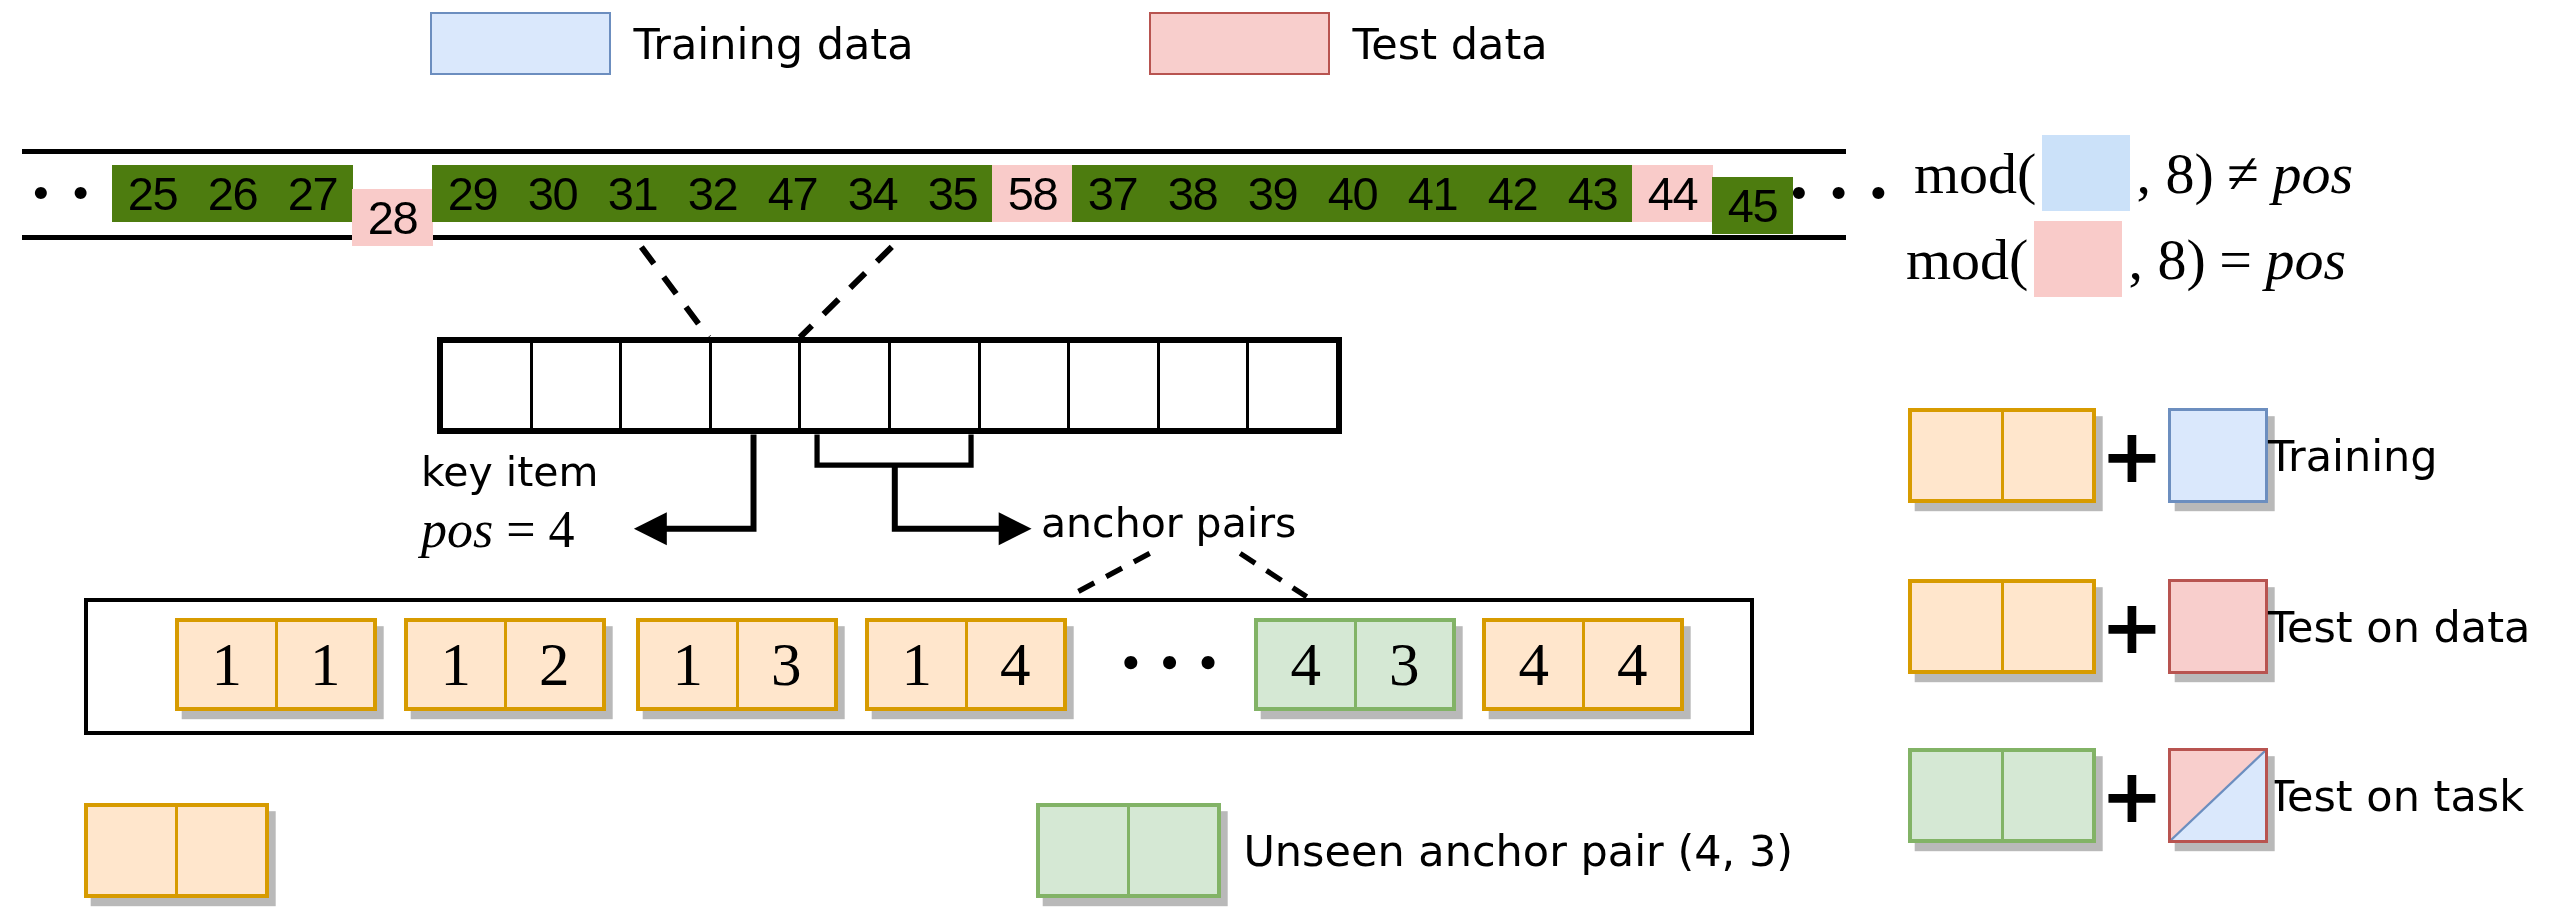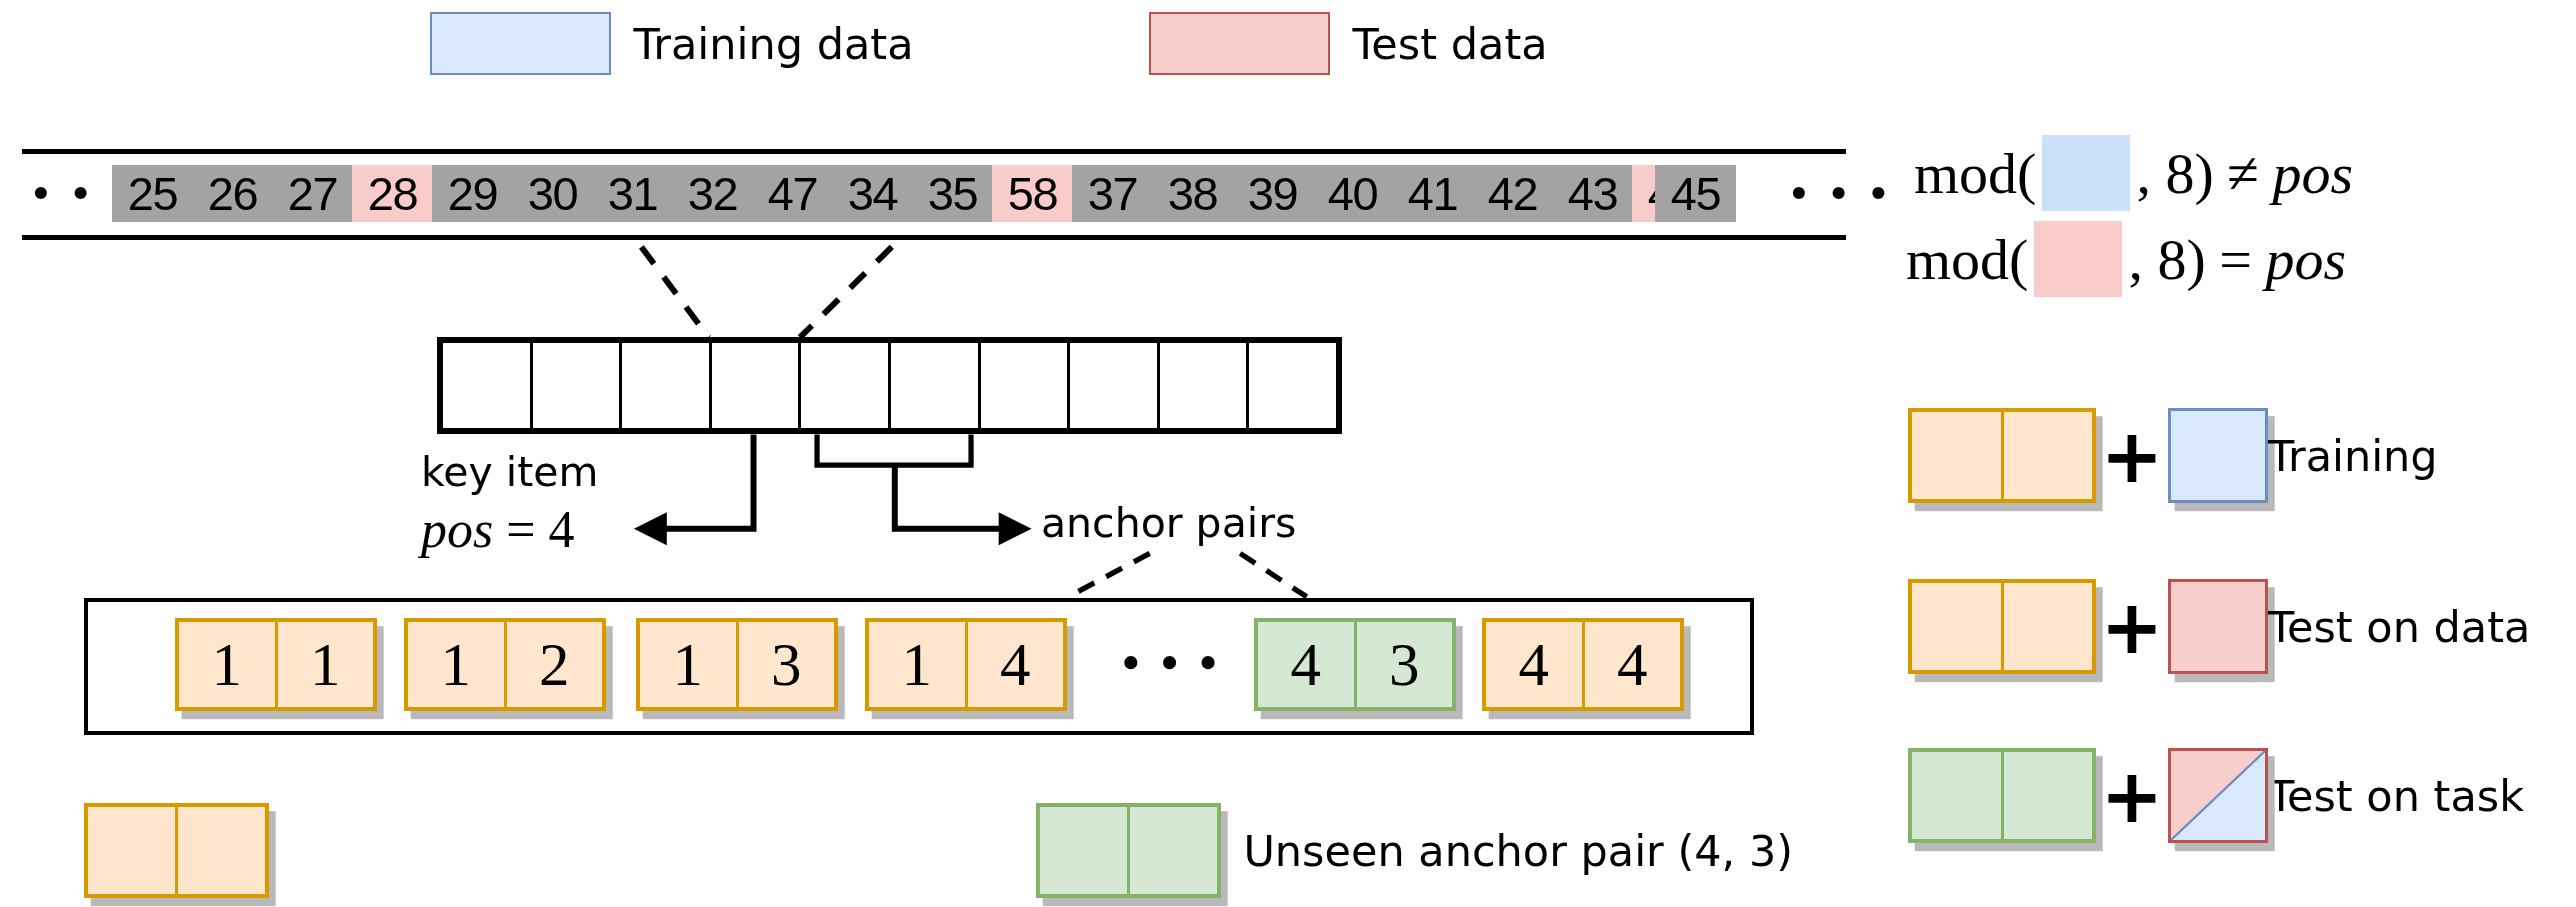--- a/index.html
+++ b/index.html
@@ -10,21 +10,21 @@
   .legend-row{position:absolute;display:flex;align-items:center;height:63px;}
   .legend-swatch{width:181px;height:63px;box-sizing:border-box;}
   .legend-swatch.train{background:#DAE8FC;border:2.2px solid #6C8EBF;}
   .legend-swatch.test{background:#F8CECC;border:2.2px solid #B85450;}
   .legend-label{margin-left:22.4px;font-size:43px;white-space:nowrap;}
 
   
   .hline{position:absolute;left:22.4px;width:1824px;height:5.2px;background:#000;}
   .num-band{position:absolute;left:0;top:165px;height:57px;width:2576px;}
   .numcell{position:absolute;top:0;width:81px;height:57px;display:flex;align-items:center;
-           justify-content:center;background:#a3a3a3;font-family:"Liberation Sans",sans-serif;
+           justify-content:center;background:#4d7c0f;font-family:"Liberation Sans",sans-serif;
            font-size:47px;letter-spacing:-1.5px;}
   .numcell.test{background:#F9CBC9;}
   .band-dots{position:absolute;top:0;height:57px;display:flex;align-items:center;
              font-size:34px;letter-spacing:18px;font-weight:bold;}
 
   
   .grid{position:absolute;left:437px;top:337px;width:905px;height:97px;box-sizing:border-box;
         border:6px solid #000;display:flex;background:#fff;}
   .gridcell{flex:1;border-right:3.7px solid #000;}
   .gridcell:last-child{border-right:none;}
@@ -104,38 +104,38 @@
 
   <div class="hline" style="top:149px;"></div>
   <div class="hline" style="top:235px;"></div>
 
   <div class="num-band">
     <div class="band-dots" style="left:30px;">•••</div>
     <div class="band-dots" style="left:1788px;">•••</div>
   <div class="numcell" style="left: 112px;">25</div>
       <div class="numcell" style="left: 192px;">26</div>
       <div class="numcell" style="left: 272px;">27</div>
-      <div class="numcell test" style="left: 352px;">28</div>
+      <div class="numcell test" style="left: 352px; margin-top: 24px;">28</div>
       <div class="numcell" style="left: 432px;">29</div>
       <div class="numcell" style="left: 512px;">30</div>
       <div class="numcell" style="left: 592px;">31</div>
       <div class="numcell" style="left: 672px;">32</div>
       <div class="numcell" style="left: 752px;">47</div>
       <div class="numcell" style="left: 832px;">34</div>
       <div class="numcell" style="left: 912px;">35</div>
       <div class="numcell test" style="left: 992px;">58</div>
       <div class="numcell" style="left: 1072px;">37</div>
       <div class="numcell" style="left: 1152px;">38</div>
       <div class="numcell" style="left: 1232px;">39</div>
       <div class="numcell" style="left: 1312px;">40</div>
       <div class="numcell" style="left: 1392px;">41</div>
       <div class="numcell" style="left: 1472px;">42</div>
       <div class="numcell" style="left: 1552px;">43</div>
       <div class="numcell test" style="left: 1632px;">44</div>
-      <div class="numcell" style="left: 1655px;">45</div>
+      <div class="numcell" style="left: 1712px; margin-top: 12px;">45</div>
     </div>
 
   <div class="grid">
       <div class="gridcell"></div>
       <div class="gridcell"></div>
       <div class="gridcell"></div>
       <div class="gridcell"></div>
       <div class="gridcell"></div>
       <div class="gridcell"></div>
       <div class="gridcell"></div>

